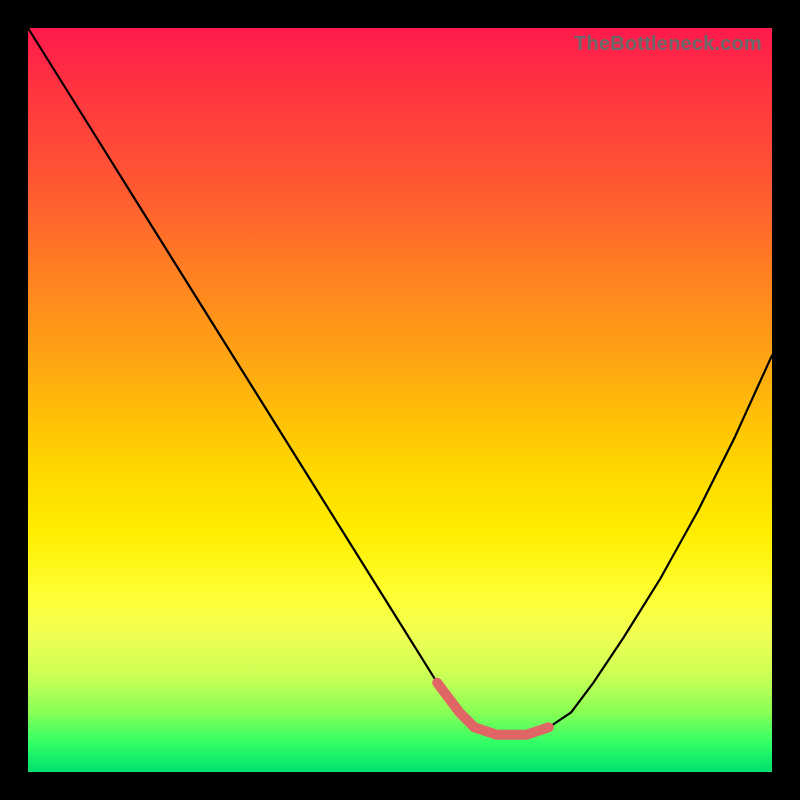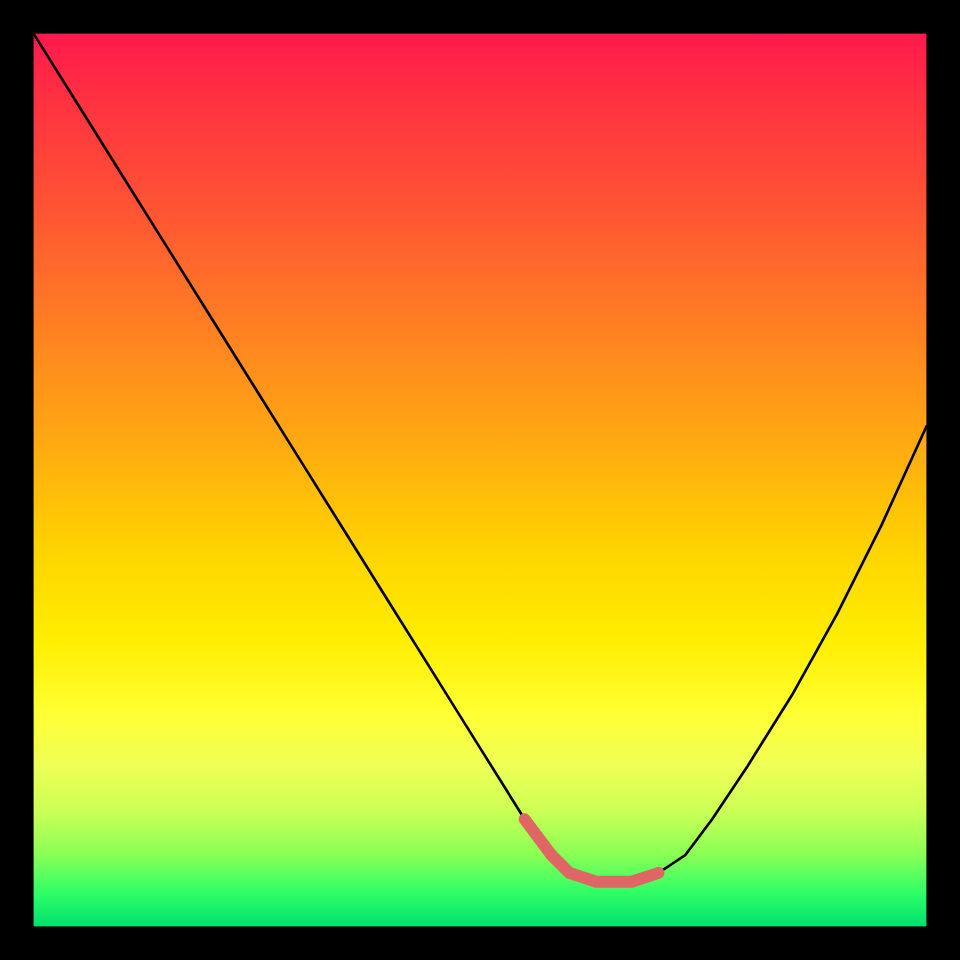--- a/index.html
+++ b/index.html
@@ -60,18 +60,19 @@
     stroke: #e06666;
     stroke-width: 10;
     stroke-linecap: round;
   }
 </style>
 </head>
 <body>
 
 <div class="frame">
   <div class="plot-area">
+    <div class="attrib">TheBottleneck.com</div>
     <svg class="curves" viewBox="0 0 744 744" preserveAspectRatio="none">
       <path class="curve-black" d="M0.00 0.00 L37.20 59.52 L74.40 119.04 L111.60 178.56 L148.80 238.08 L186.00 297.60 L223.20 357.12 L260.40 416.64 L297.60 476.16 L334.80 535.68 L372.00 595.20 L409.20 654.72 L431.52 684.48 L446.40 699.36 L468.72 706.80 L483.60 706.80 L498.48 706.80 L520.80 699.36 L543.12 684.48 L565.44 654.72 L595.20 610.08 L632.40 550.56 L669.60 483.60 L706.80 409.20 L744.00 327.36"></path>
       <path class="curve-accent" d="M409.20 654.72 L431.52 684.48 L446.40 699.36 L468.72 706.80 L483.60 706.80 L498.48 706.80 L520.80 699.36"></path>
     </svg>
   </div>
 </div>
 
 </body></html>

